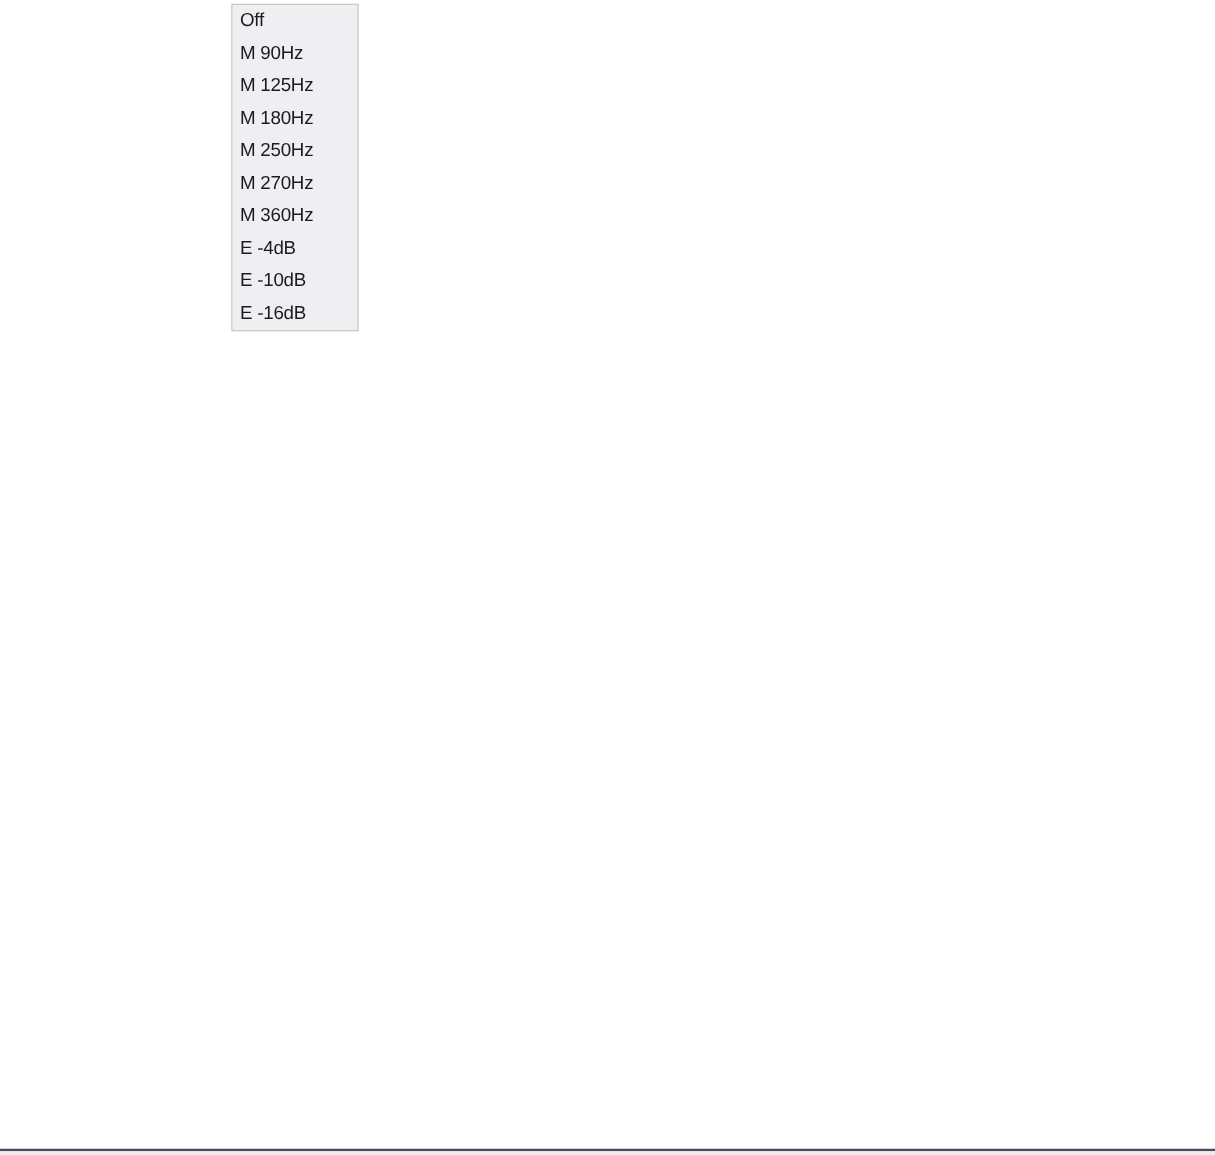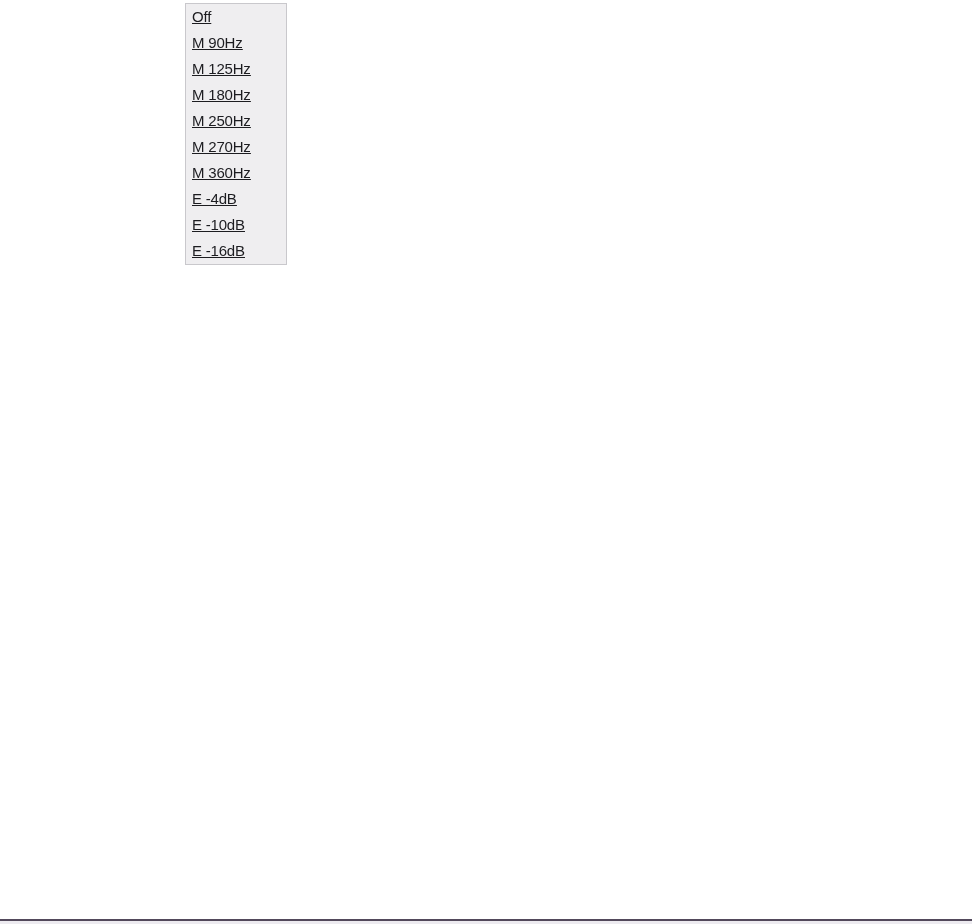--- a/index.html
+++ b/index.html
@@ -1,15 +1,15 @@
 <!DOCTYPE html>
 <html style="--page-bg: #ffffff; --menu-bg: #efeef0; --menu-border: #c9c8cc; --menu-text: #1c1c20; --bottom-line: #52495b; --bottom-strip: #edebf0;"><head>
   <meta charset="utf-8">
   <style>
-    * { margin: 0; padding: 0; box-sizing: border-box; text-decoration: underline; }
+    * { margin: 0; padding: 0; box-sizing: border-box; }
     html, body {
       width: 972px;
       height: 924px;
       background: var(--page-bg, #ffffff);
       font-family: "Liberation Sans", sans-serif;
       overflow: hidden;
       position: relative;
     }
     .page {
       position: absolute;

